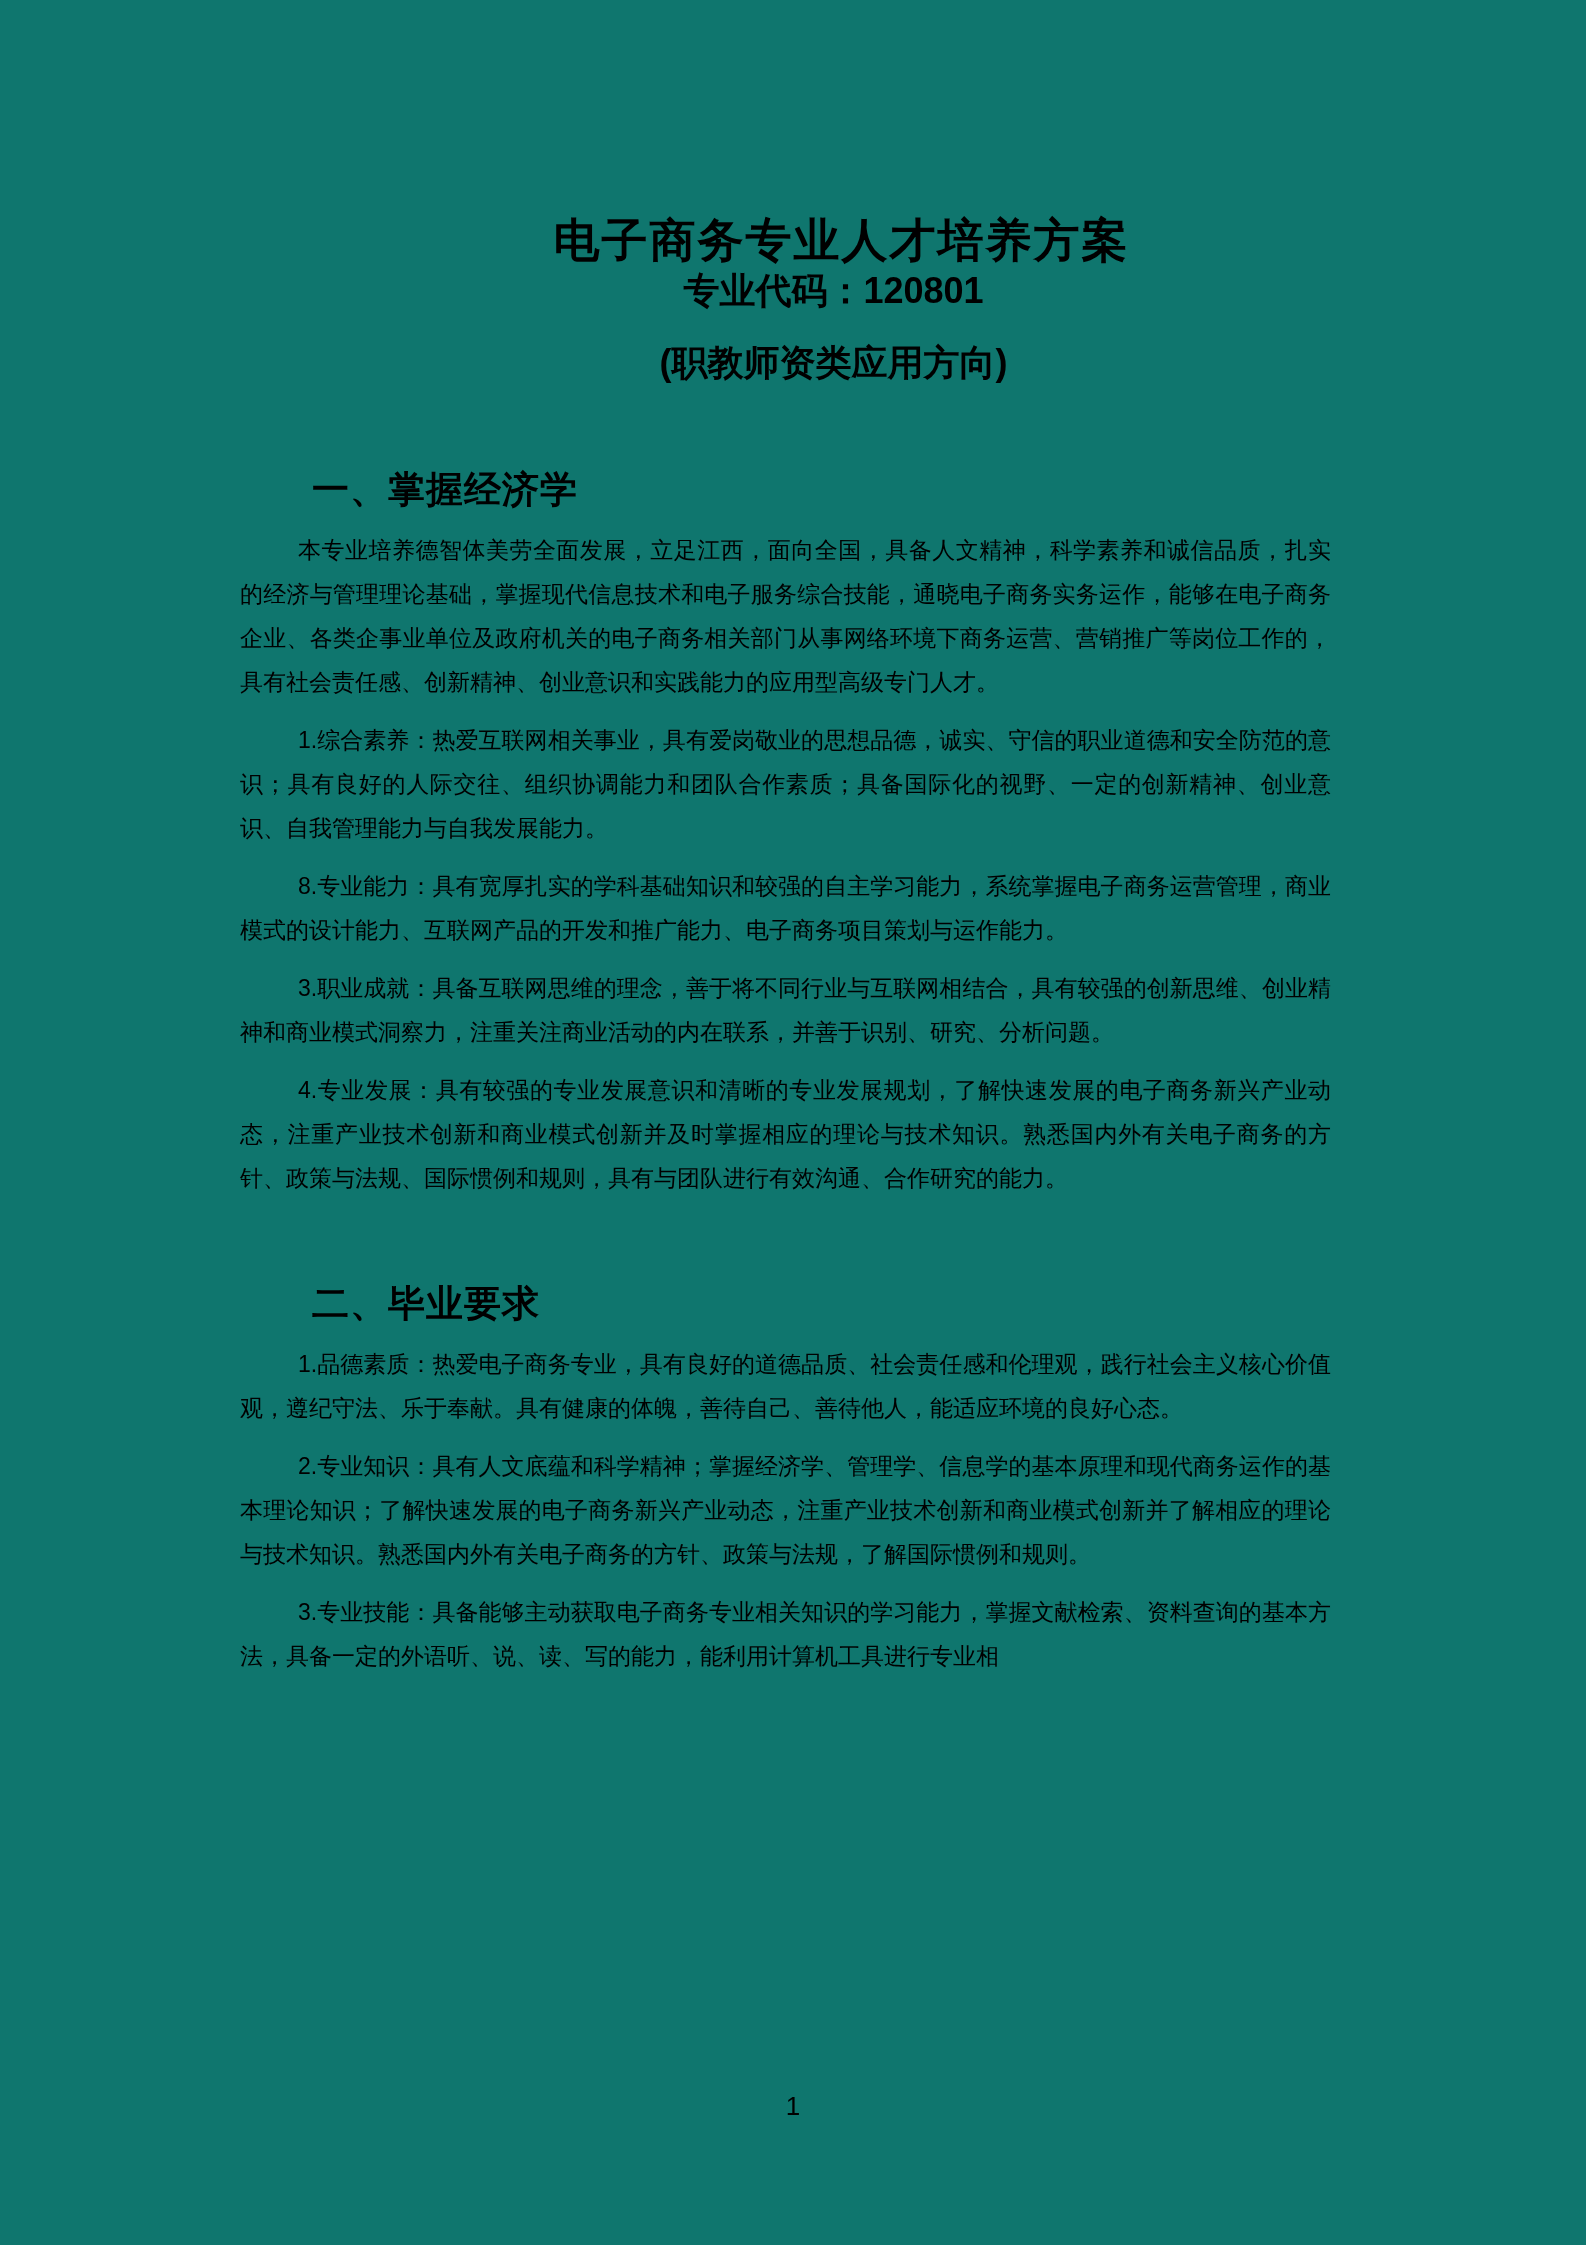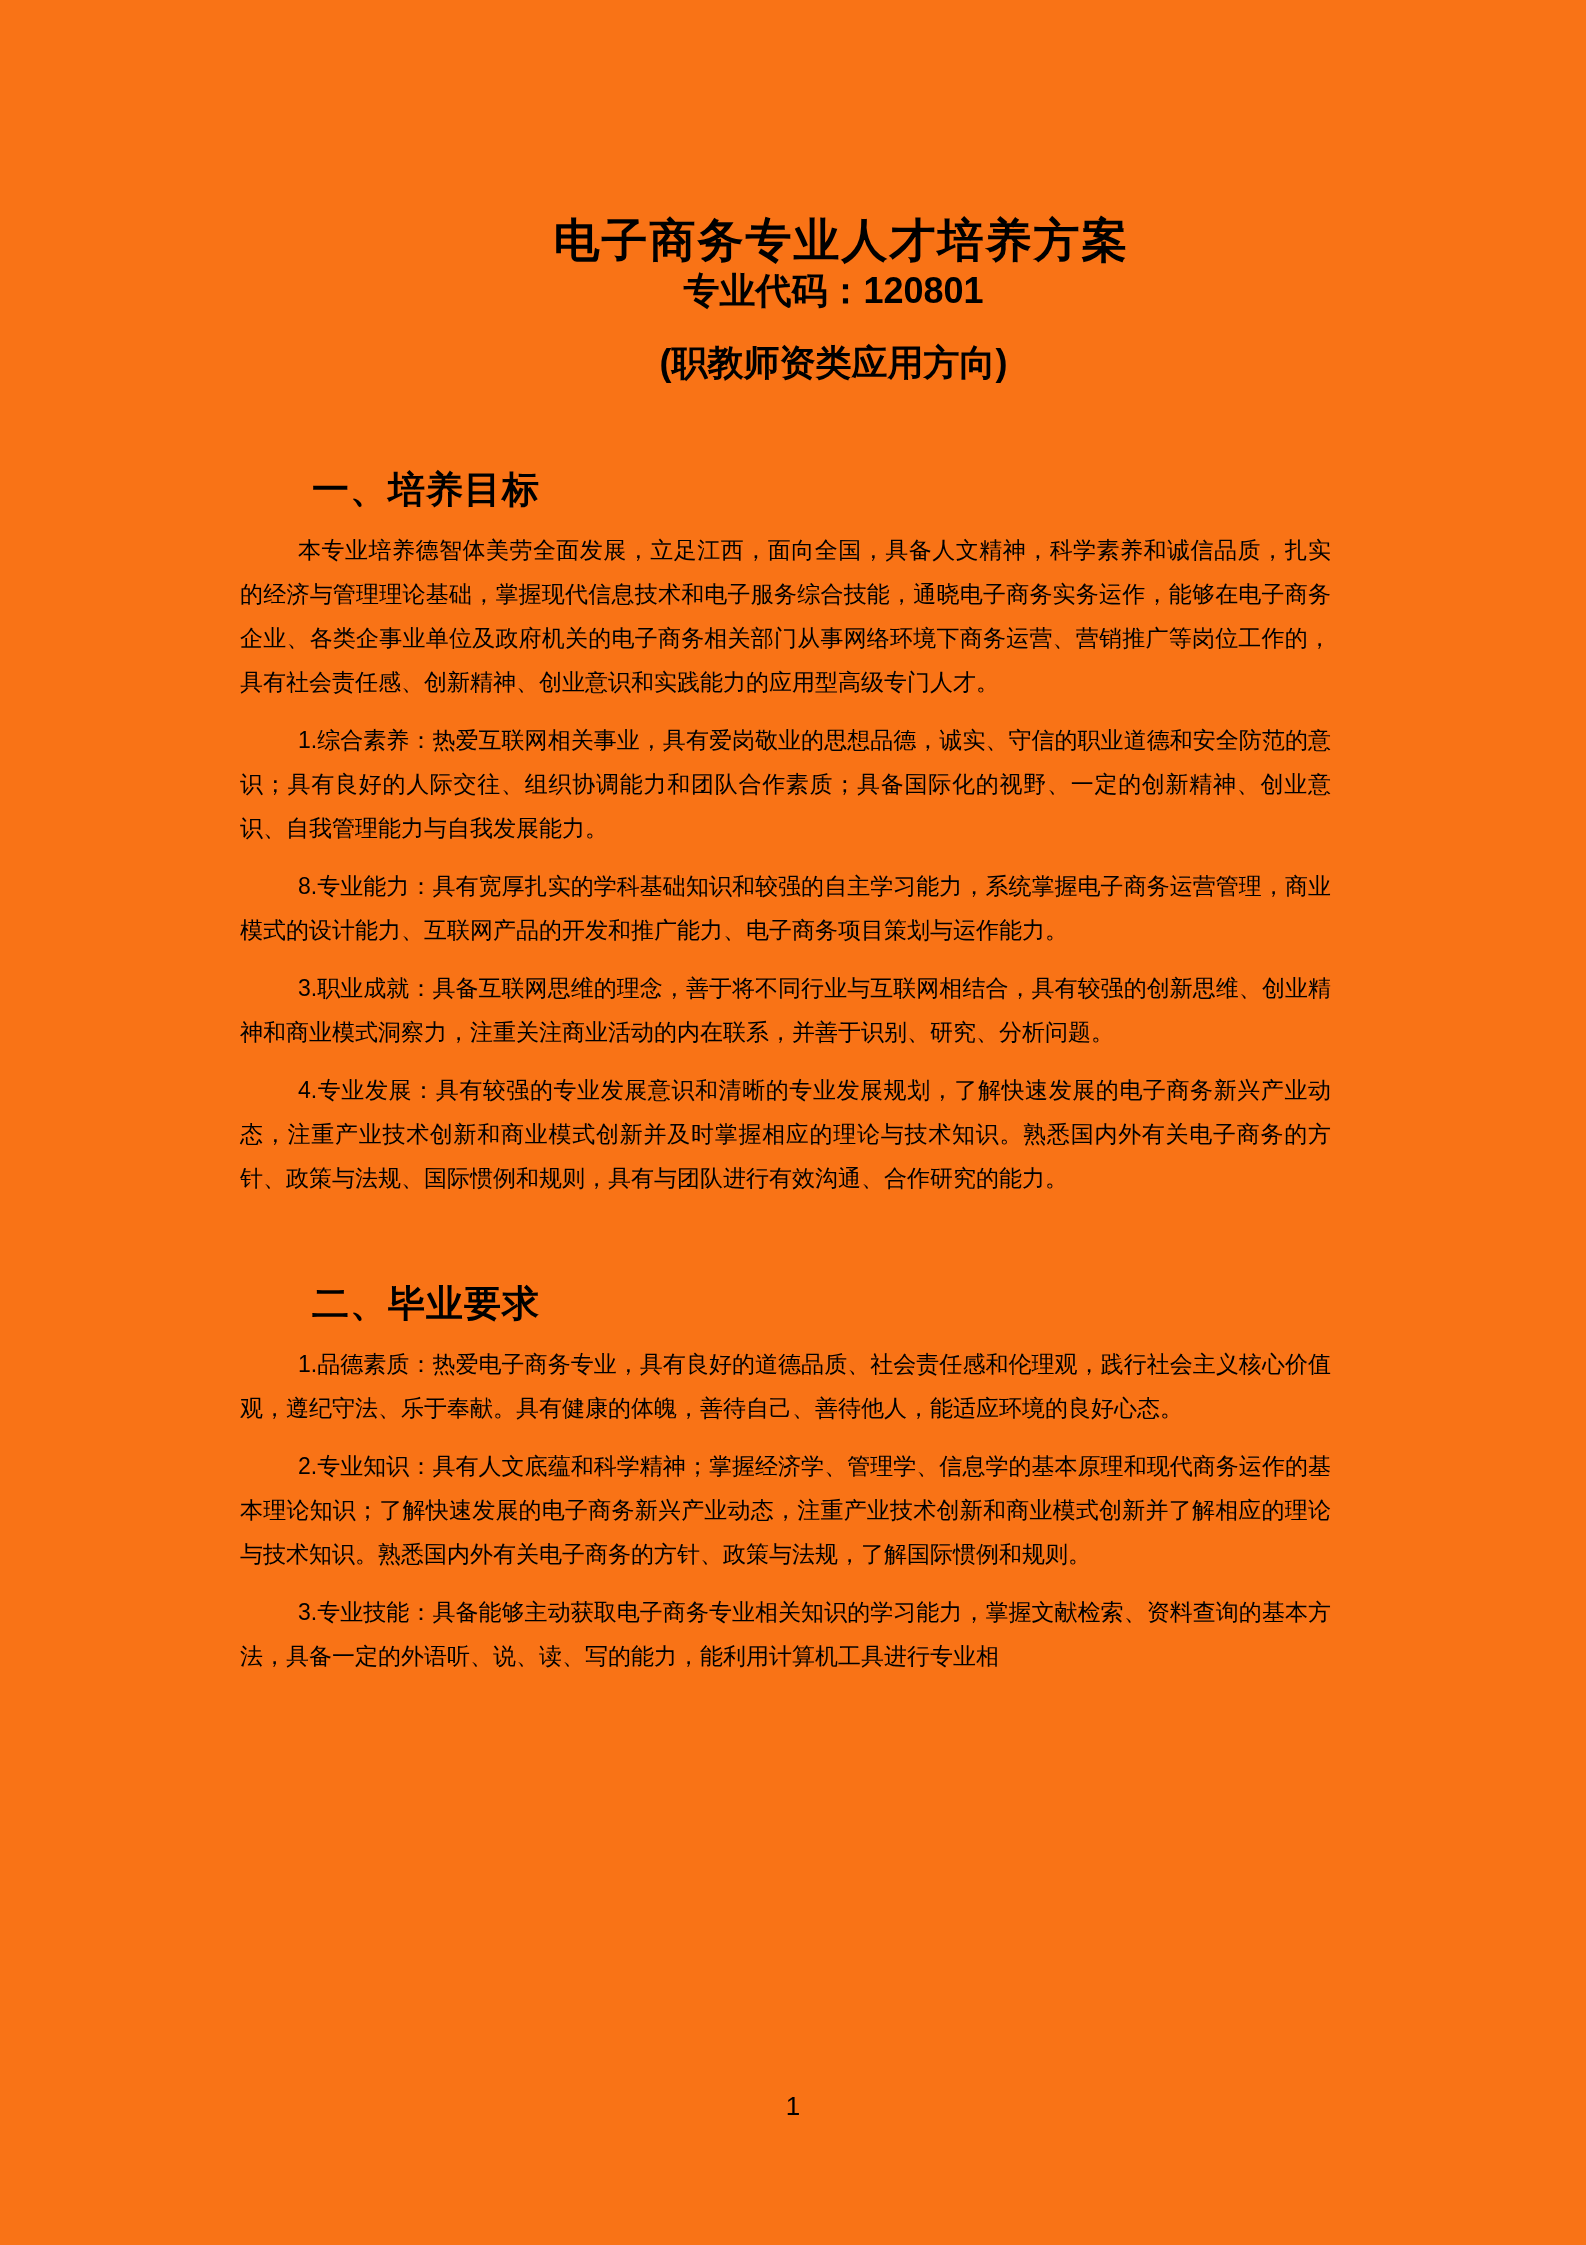--- a/index.html
+++ b/index.html
@@ -4,21 +4,21 @@
 <style>
   html, body {
     margin: 0;
     padding: 0;
     background: #ffffff;
   }
   .page {
     position: relative;
     width: 1586px;
     height: 2245px;
-    background: #f97316;
+    background: #0f766e;
     color: #000000;
     font-family: "Liberation Sans", sans-serif;
     overflow: hidden;
   }
   .content {
     position: absolute;
     left: 240px;
     top: 0;
     width: 1107px;
   }
@@ -72,21 +72,21 @@
 <div class="page">
   <div class="content">
 
     <h1 class="doc-title">电子商务专业人才培养方案</h1>
 
     <div class="doc-sub code">专业代码：120801</div>
 
     <div class="doc-sub direction">(职教师资类应用方向)</div>
 
     <section>
-      <h2 class="sec-heading">一、培养目标</h2>
+      <h2 class="sec-heading">一、掌握经济学</h2>
 
       <p class="para">本专业培养德智体美劳全面发展，立足江西，面向全国，具备人文精神，科学素养和诚信品质，扎实的经济与管理理论基础，掌握现代信息技术和电子服务综合技能，通晓电子商务实务运作，能够在电子商务企业、各类企事业单位及政府机关的电子商务相关部门从事网络环境下商务运营、营销推广等岗位工作的，具有社会责任感、创新精神、创业意识和实践能力的应用型高级专门人才。</p>
 
 
       <p class="para">1.综合素养：热爱互联网相关事业，具有爱岗敬业的思想品德，诚实、守信的职业道德和安全防范的意识；具有良好的人际交往、组织协调能力和团队合作素质；具备国际化的视野、一定的创新精神、创业意识、自我管理能力与自我发展能力。</p>
 
       <p class="para">8.专业能力：具有宽厚扎实的学科基础知识和较强的自主学习能力，系统掌握电子商务运营管理，商业模式的设计能力、互联网产品的开发和推广能力、电子商务项目策划与运作能力。</p>
 
       <p class="para">3.职业成就：具备互联网思维的理念，善于将不同行业与互联网相结合，具有较强的创新思维、创业精神和商业模式洞察力，注重关注商业活动的内在联系，并善于识别、研究、分析问题。</p>
 

